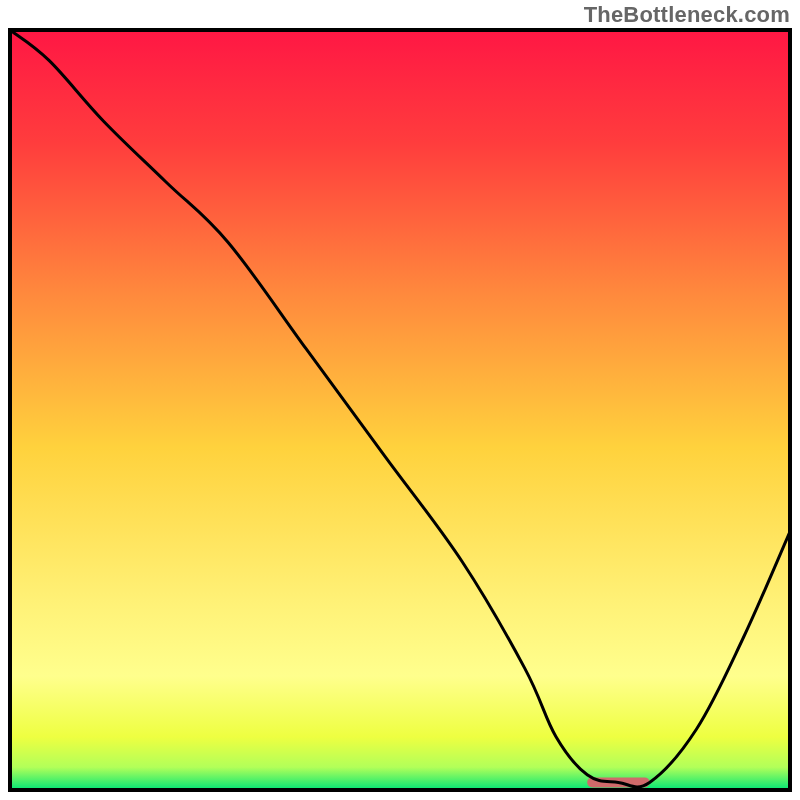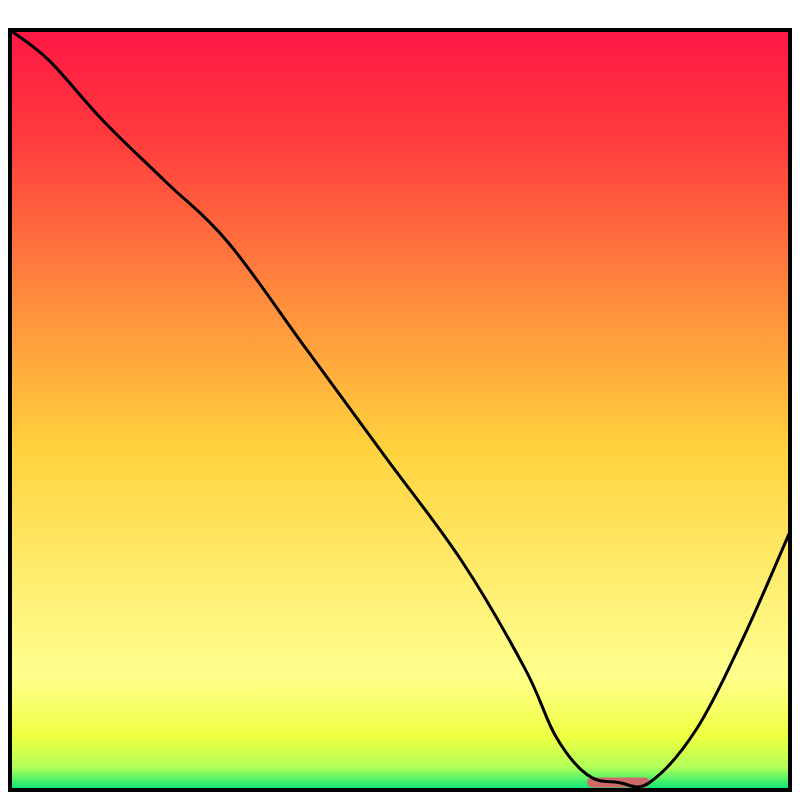--- a/index.html
+++ b/index.html
@@ -26,20 +26,21 @@
     letter-spacing: 0.2px;
   }
   svg {
     display: block;
   }
 </style>
 </head>
 <body>
 
 <div class="chart-wrap">
+  <div class="watermark">TheBottleneck.com</div>
   <svg id="chart-svg" width="800" height="800" viewBox="0 0 800 800">
     <defs>
       <linearGradient id="bg-grad" x1="0" y1="0" x2="0" y2="1">
           <stop offset="0%" stop-color="#ff1744"></stop>
           <stop offset="15%" stop-color="#ff3d3d"></stop>
           <stop offset="35%" stop-color="#ff8a3d"></stop>
           <stop offset="55.00000000000001%" stop-color="#ffd23d"></stop>
           <stop offset="75%" stop-color="#fff176"></stop>
           <stop offset="85%" stop-color="#ffff8d"></stop>
           <stop offset="93%" stop-color="#eeff41"></stop>

